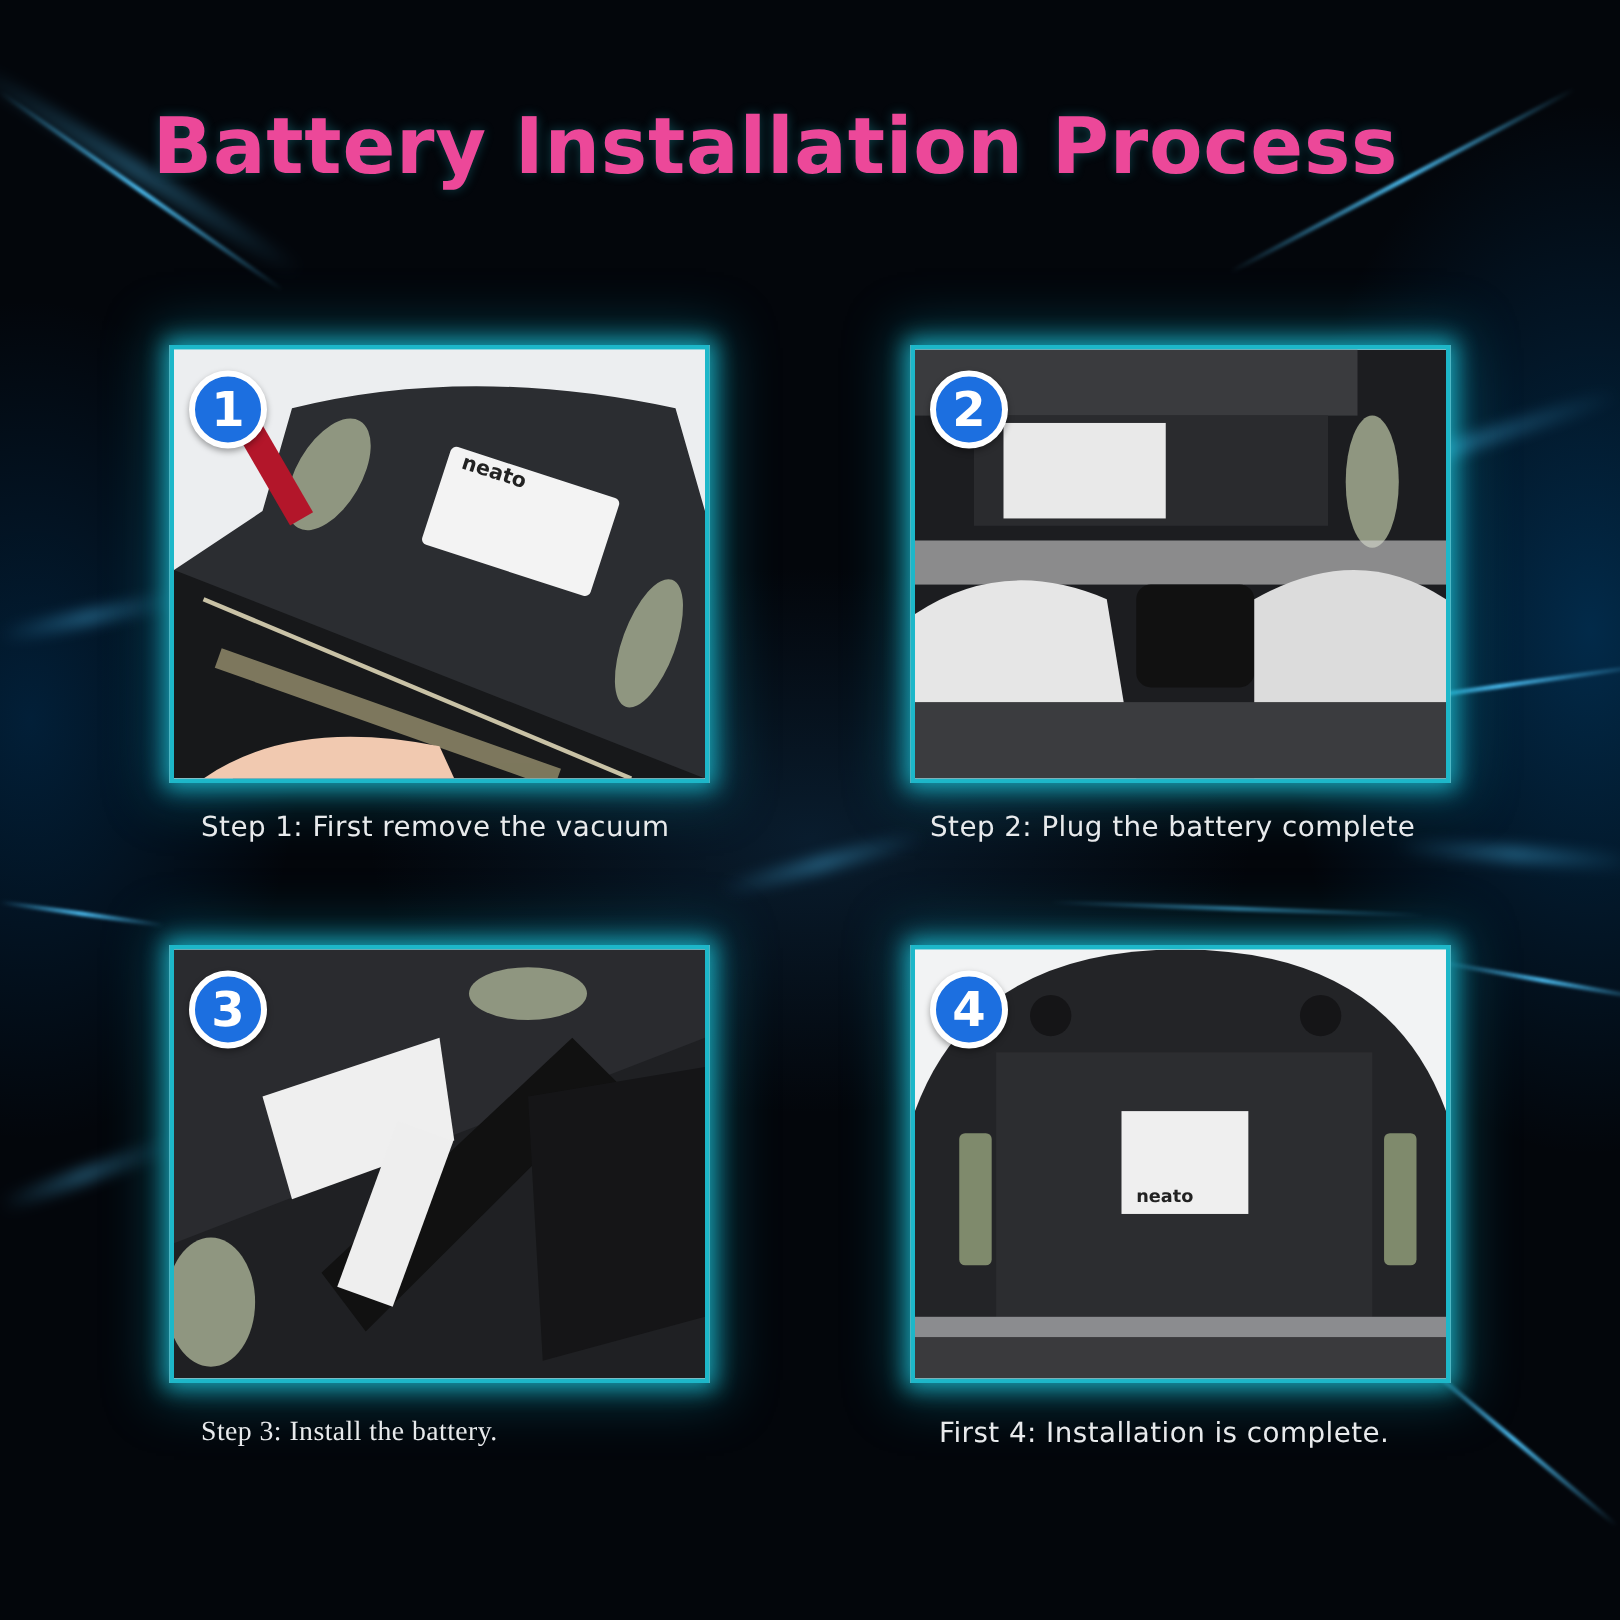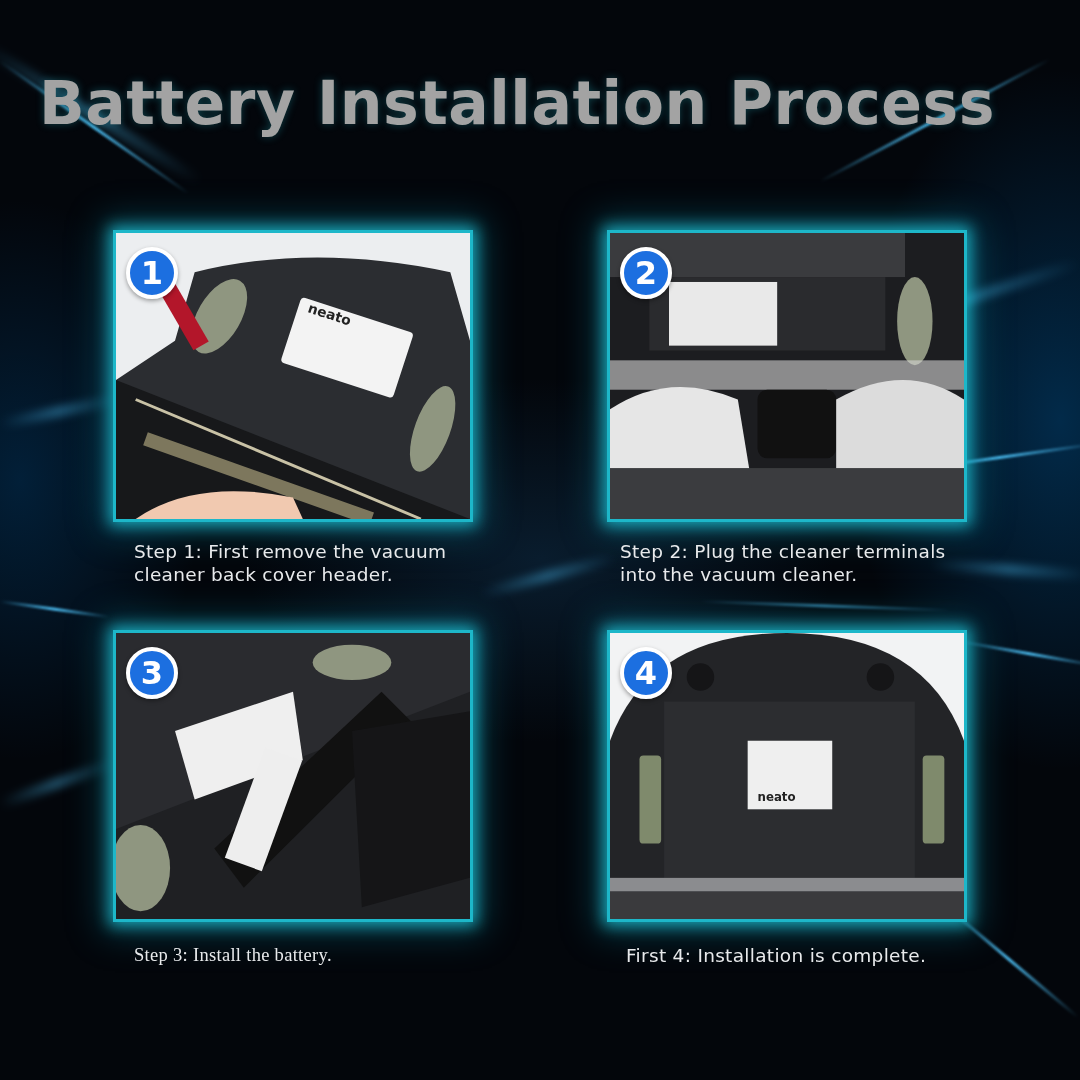--- a/index.html
+++ b/index.html
@@ -12,22 +12,22 @@
       radial-gradient(ellipse 300px 500px at 1060px 420px, rgba(0,110,190,0.35), rgba(0,0,0,0) 70%),
       radial-gradient(ellipse 260px 400px at 20px 480px, rgba(0,90,160,0.30), rgba(0,0,0,0) 70%),
       #03060b;
   }
   .streak { position: absolute; height: 3px; border-radius: 3px;
     background: linear-gradient(90deg, rgba(40,160,255,0), rgba(80,200,255,0.9), rgba(40,160,255,0));
     filter: blur(1px); transform-origin: left center; }
   .streak.soft { height: 8px; filter: blur(5px); opacity: 0.55; }
 
   .title { position: absolute; left: 0; width: 1034px; top: 68px; text-align: center;
-    font-family: "DejaVu Sans", sans-serif; font-weight: bold; font-size: 60px;
-    letter-spacing: 0.5px; color: #a3a3a3; text-shadow: 0 0 8px rgba(46,230,251,0.25); }
+    font-family: "DejaVu Sans", sans-serif; font-weight: bold; font-size: 52px;
+    letter-spacing: 0.5px; color: #ec4899; text-shadow: 0 0 8px rgba(46,230,251,0.25); }
 
   .card { position: absolute; width: 360px; height: 292px; background: #eef0f2;
     border: 3px solid #1db7c9;
     box-shadow: 0 0 14px 4px rgba(29,200,220,0.75), 0 0 34px 10px rgba(20,160,190,0.35);
     overflow: hidden; }
   .card svg.photo { position: absolute; inset: 0; width: 100%; height: 100%; }
 
   .badge { position: absolute; left: 10px; top: 14px; width: 52px; height: 52px; border-radius: 50%;
     background: #1c6fe0; border: 4px solid #ffffff; color: #ffffff; font-weight: bold;
     font-size: 32px; line-height: 44px; text-align: center;
@@ -68,41 +68,39 @@
     <text x="185" y="95" font-family="DejaVu Sans, sans-serif" font-size="14" font-weight="bold" fill="#222" transform="rotate(18 235 117)">neato</text>
     <ellipse cx="105" cy="85" rx="22" ry="42" fill="#8f9680" transform="rotate(30 105 85)"></ellipse>
     <ellipse cx="322" cy="200" rx="18" ry="46" fill="#8f9680" transform="rotate(20 322 200)"></ellipse>
     <rect x="60" y="50" width="18" height="70" fill="#b3162a" transform="rotate(-30 69 85)"></rect>
     <path d="M20 292 Q80 250 180 270 L190 292 Z" fill="#f1c9b0"></path>
   </svg>
   <div class="badge">1</div>
 </div>
 <div class="caption" style="left:134px;top:540px;">
   <div>Step 1: First remove the vacuum</div>
-  <div>cleaner back cover header.</div>
 </div>
 
 <div class="card" style="left:607px;top:230px;">
   <svg class="photo" viewBox="0 0 360 292" preserveAspectRatio="none">
     <rect width="360" height="292" fill="#1c1d20"></rect>
     <rect x="0" y="0" width="300" height="45" fill="#3a3b3e"></rect>
     <rect x="40" y="45" width="240" height="75" fill="#2a2b2e"></rect>
     <rect x="60" y="50" width="110" height="65" fill="#e9e9e9"></rect>
     <ellipse cx="310" cy="90" rx="18" ry="45" fill="#8f9680"></ellipse>
     <rect x="0" y="130" width="360" height="30" fill="#d6d6d6" opacity="0.6"></rect>
     <path d="M0 292 L0 180 Q60 140 130 170 L150 292 Z" fill="#e6e6e6"></path>
     <rect x="150" y="160" width="80" height="70" rx="10" fill="#111"></rect>
     <path d="M230 292 L230 170 Q300 130 360 170 L360 292 Z" fill="#dcdcdc"></path>
     <rect x="0" y="240" width="360" height="52" fill="#3b3c3f"></rect>
   </svg>
   <div class="badge">2</div>
 </div>
 <div class="caption" style="left:620px;top:540px;">
-  <div>Step 2: Plug the cleaner terminals</div>
-  <div>into the vacuum cleaner.</div>
+  <div>Step 2: Plug the battery complete</div>
 </div>
 
 <div class="card" style="left:113px;top:630px;">
   <svg class="photo" viewBox="0 0 360 292" preserveAspectRatio="none">
     <rect width="360" height="292" fill="#1f2023"></rect>
     <path d="M0 0 L360 0 L360 60 L0 200 Z" fill="#2a2b2f"></path>
     <path d="M60 100 L180 60 L190 130 L80 170 Z" fill="#efefef"></path>
     <path d="M100 220 L270 60 L300 90 L130 260 Z" fill="#111"></path>
     <rect x="130" y="120" width="40" height="120" fill="#eeeeee" transform="rotate(20 150 180)"></rect>
     <ellipse cx="240" cy="30" rx="40" ry="18" fill="#8f9680"></ellipse>

